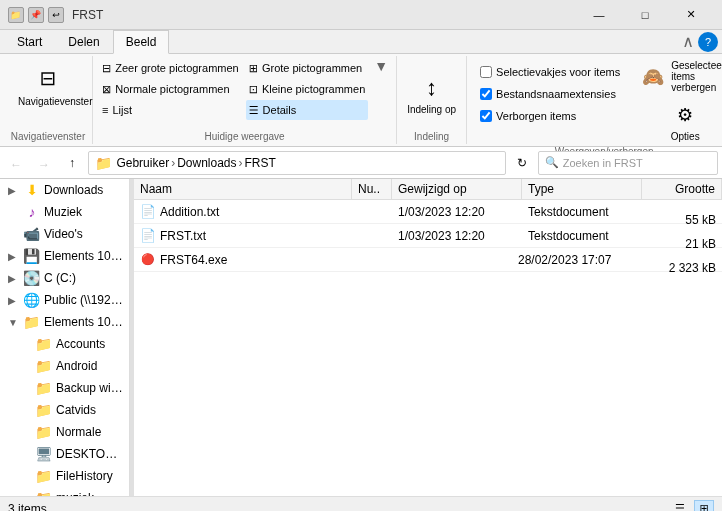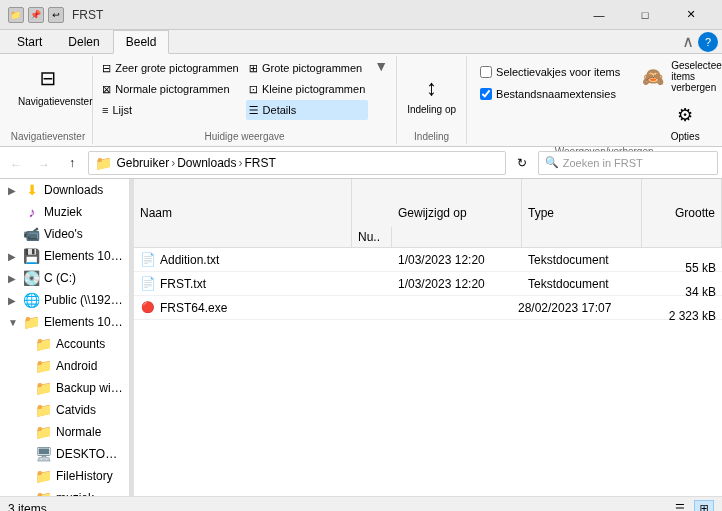--- a/index.html
+++ b/index.html
@@ -72,21 +72,21 @@
     .sidebar-icon { width: 16px; height: 16px; flex-shrink: 0; display: flex; align-items: center; justify-content: center; font-size: 14px; }
     .sidebar-label { font-size: 12px; overflow: hidden; text-overflow: ellipsis; }
     .sidebar-expand { width: 12px; font-size: 10px; color: #666; flex-shrink: 0; }
     .sidebar-indent1 { padding-left: 20px; }
 
     
     .file-list { flex: 1; background: white; overflow: hidden; display: flex; flex-direction: column; }
     .file-list-header { display: flex; border-bottom: 1px solid #ddd; background: #f5f5f5; }
     .col-header { padding: 3px 6px; font-size: 12px; cursor: pointer; border-right: 1px solid #ddd; display: flex; align-items: center; user-select: none; }
     .col-name { flex: 1; }
-    .col-num { width: 40px; margin-top: 48px; }
+    .col-num { width: 40px; }
     .col-modified { width: 130px; }
     .col-type { width: 120px; }
     .col-size { width: 80px; justify-content: flex-end; }
 
     .file-rows { overflow-y: auto; flex: 1; }
     .file-row { display: flex; align-items: center; height: 24px; border-bottom: 1px solid #f0f0f0; cursor: pointer; }
     .file-cell { padding: 2px 6px; font-size: 12px; overflow: hidden; text-overflow: ellipsis; white-space: nowrap; }
     .file-cell.name { flex: 1; display: flex; align-items: center; gap: 4px; }
     .file-cell.num { width: 40px; }
     .file-cell.modified { width: 130px; }
@@ -197,20 +197,24 @@
     <div class="ribbon-group">
       <div class="ribbon-group-content" style="gap: 8px;">
         <div class="checkboxes-col">
           <div class="ribbon-item">
             <input type="checkbox" style="">
             <span>Selectievakjes voor items</span>
           </div>
           <div class="ribbon-item">
             <input type="checkbox" checked="" style="">
             <span>Bestandsnaamextensies</span>
+          </div>
+          <div class="ribbon-item">
+            <input type="checkbox" checked="" style="">
+            <span>Verborgen items</span>
           </div>
         </div>
         <div class="ribbon-col" style="justify-content: center; gap: 4px;">
           <div class="ribbon-big-btn" style="flex-direction: row; gap: 4px; align-items: center; padding: 2px 4px;">
             <div style="width: 28px; height: 28px; display: flex; align-items: center; justify-content: center; font-size: 18px;">🙈</div>
             <span style="font-size: 10px; max-width: 60px;">Geselecteerde items verbergen</span>
           </div>
           <div class="ribbon-big-btn" style="align-items: center; padding: 2px 6px;">
             <div style="width: 28px; height: 28px; display: flex; align-items: center; justify-content: center; font-size: 18px;">⚙</div>
             <span style="font-size: 10px;">Opties</span>
@@ -346,21 +350,21 @@
         <div class="file-cell size">55 kB</div>
       </div>
       <div class="file-row">
         <div class="file-cell name">
           <div class="file-icon">📄</div>
           <span>FRST.txt</span>
         </div>
         <div class="file-cell num"></div>
         <div class="file-cell modified">1/03/2023 12:20</div>
         <div class="file-cell type">Tekstdocument</div>
-        <div class="file-cell size">34 kB</div>
+        <div class="file-cell size">21 kB</div>
       </div>
       <div class="file-row">
         <div class="file-cell name">
           <div class="file-icon" style="font-size:11px;">🔴</div>
           <span>FRST64.exe</span>
         </div>
         <div class="file-cell num"></div>
         <div class="file-cell modified">28/02/2023 17:07</div>
         <div class="file-cell size">2 323 kB</div>
       </div>

